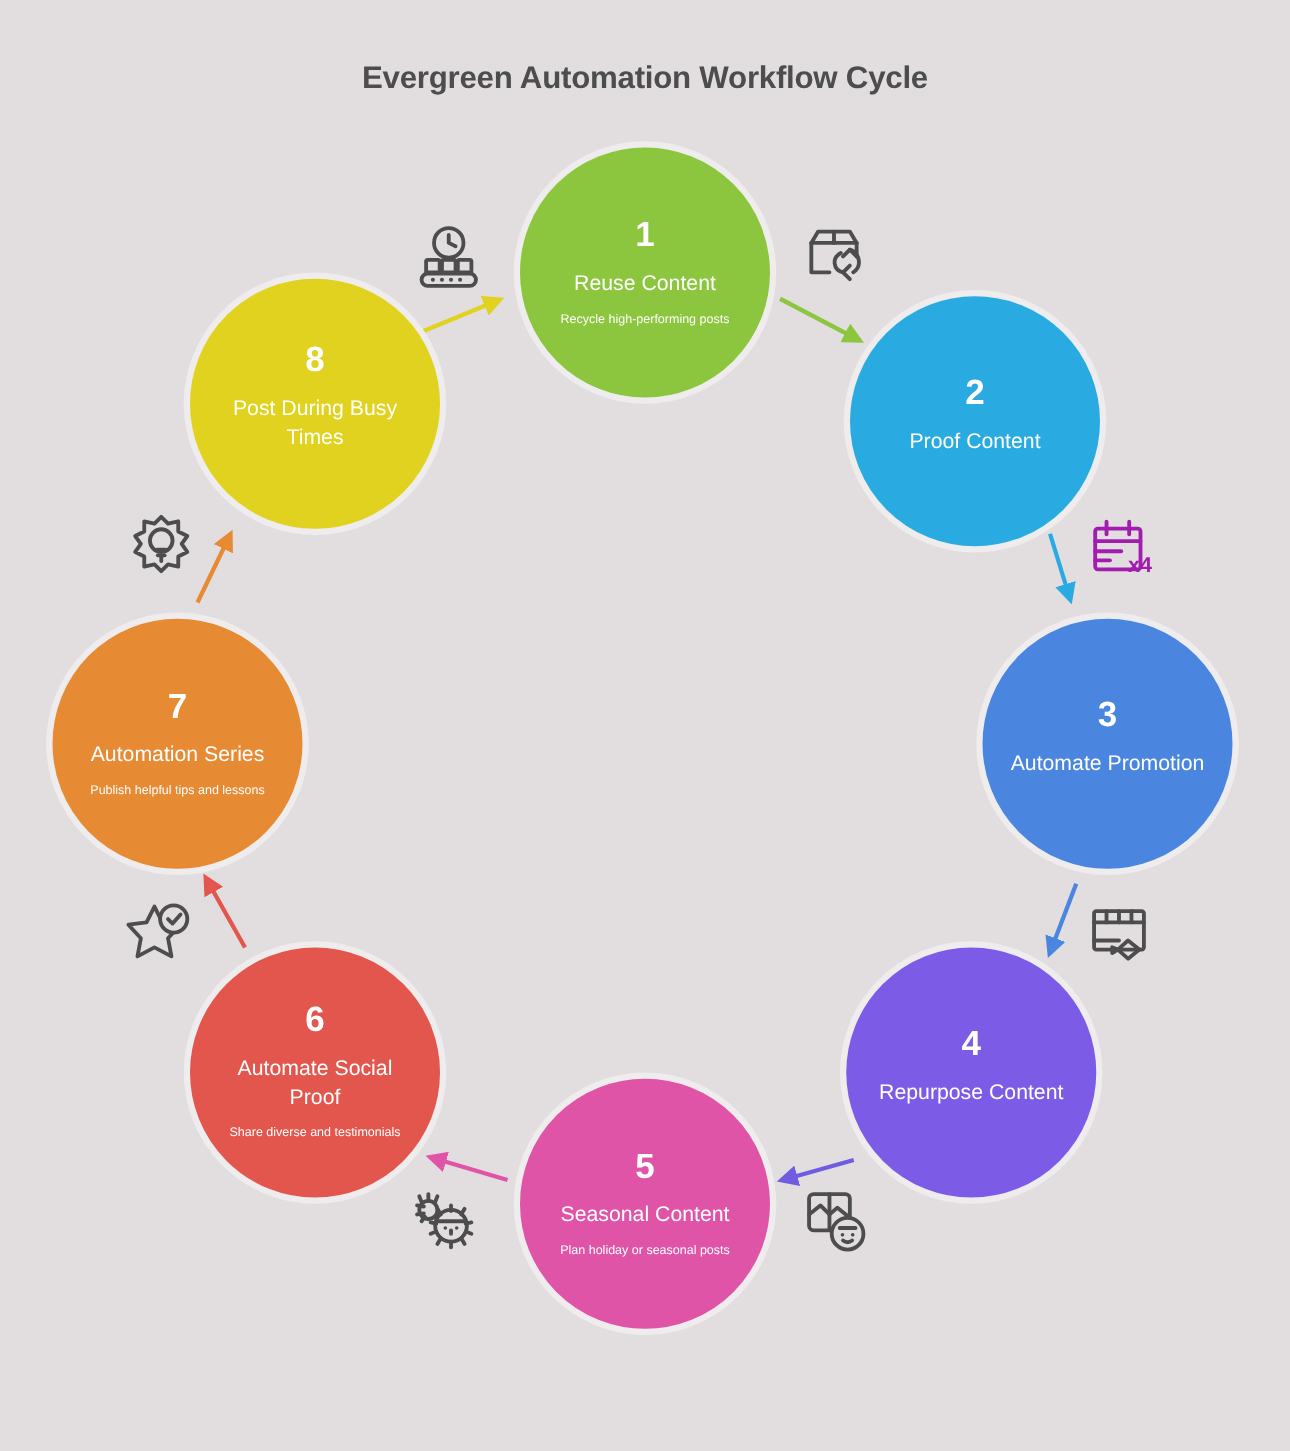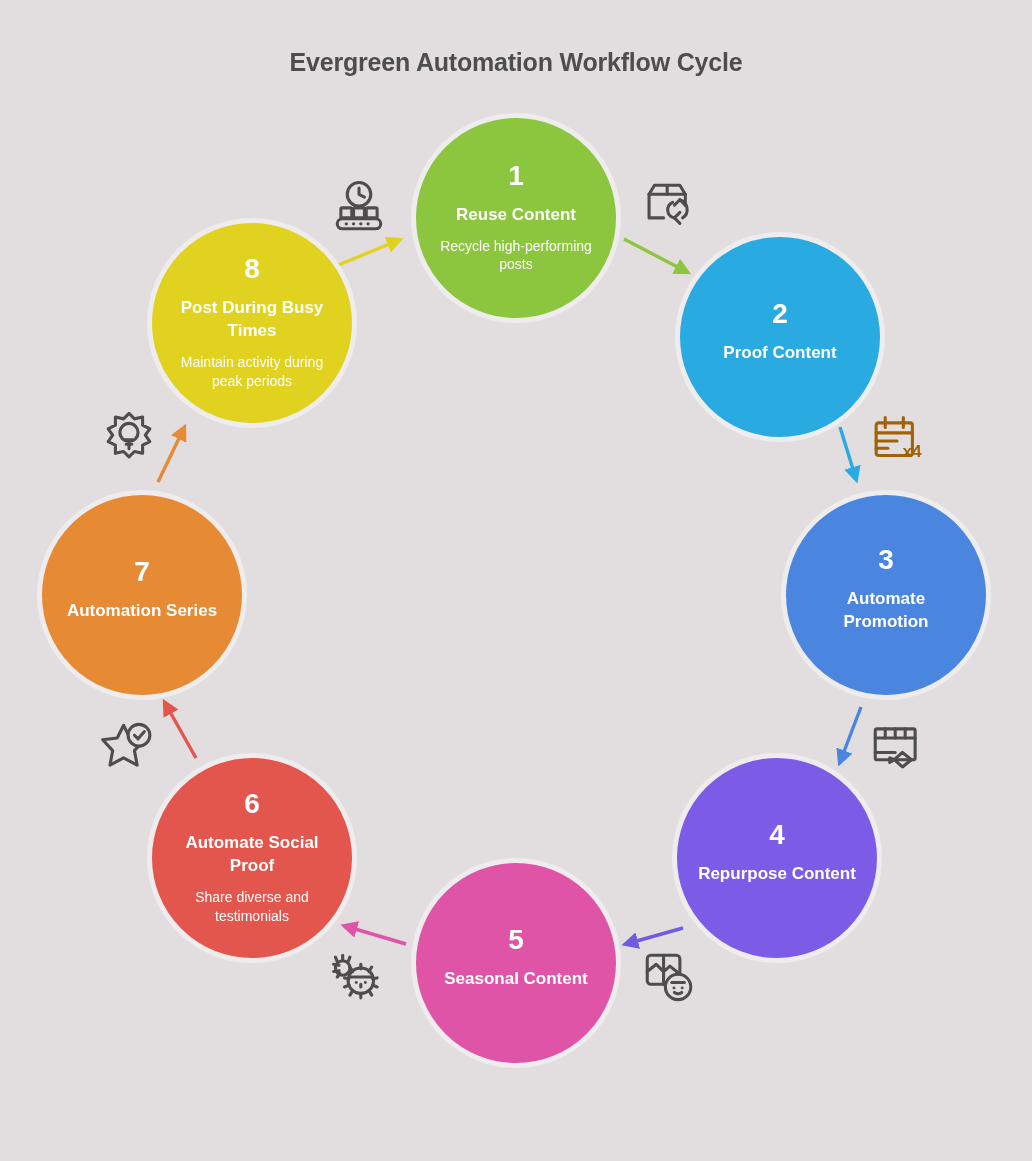--- a/index.html
+++ b/index.html
@@ -52,27 +52,27 @@
     overflow: hidden;
   }
   .node .num {
     font-size: 28px;
     font-weight: bold;
     line-height: 1;
     margin-bottom: 14px;
   }
   .node .ttl {
     font-size: 17px;
-    font-weight: bold;
+    font-weight: normal;
     line-height: 1.35;
     margin-bottom: 10px;
     padding: 0 16px;
   }
   .node .desc {
-    font-size: 14px;
+    font-size: 10px;
     line-height: 1.35;
     padding: 0 22px;
     color: #fdfdfd;
   }
   .icon {
     position: absolute;
     width: 58px;
     height: 58px;
     color: #4d4d4d;
   }
@@ -151,37 +151,38 @@
   </div>
 
   <div class="node" style="width: 210px; height: 210px; left: 672px; top: 753px; background: rgb(124, 92, 230); border-color: rgb(239, 236, 237);">
     <div class="num">4</div>
     <div class="ttl">Repurpose Content</div>
   </div>
 
   <div class="node" style="width: 210px; height: 210px; left: 411px; top: 858px; background: rgb(224, 84, 168); border-color: rgb(239, 236, 237);">
     <div class="num">5</div>
     <div class="ttl">Seasonal Content</div>
+    <div class="desc">Plan holiday or seasonal posts</div>
   </div>
 
   <div class="node" style="width: 210px; height: 210px; left: 147px; top: 753px; background: rgb(226, 86, 77); border-color: rgb(239, 236, 237);">
     <div class="num">6</div>
     <div class="ttl">Automate Social Proof</div>
     <div class="desc">Share diverse and testimonials</div>
   </div>
 
   <div class="node" style="width: 210px; height: 210px; left: 37px; top: 490px; background: rgb(230, 138, 51); border-color: rgb(239, 236, 237);">
     <div class="num">7</div>
     <div class="ttl">Automation Series</div>
+    <div class="desc">Publish helpful tips and lessons</div>
   </div>
 
   <div class="node" style="width: 210px; height: 210px; left: 147px; top: 218px; background: rgb(224, 210, 30); border-color: rgb(239, 236, 237);">
     <div class="num">8</div>
     <div class="ttl">Post During Busy Times</div>
-    <div class="desc">Maintain activity during peak periods</div>
   </div>
 
   <div class="icon" style="left: 330px; top: 178px; color: rgb(77, 77, 77);">
     <svg viewBox="0 0 64 64" fill="none" stroke="currentColor" stroke-width="3.4" stroke-linecap="round" stroke-linejoin="round">
       <circle cx="32" cy="18" r="13"></circle>
       <path d="M32 11 L32 18 L38 21"></path>
       <rect x="12" y="33" width="12" height="11" rx="1.5"></rect>
       <rect x="26" y="33" width="12" height="11" rx="1.5"></rect>
       <rect x="40" y="33" width="12" height="11" rx="1.5"></rect>
       <rect x="8" y="45" width="48" height="11" rx="5.5"></rect>
@@ -199,21 +200,21 @@
       <path d="M50 18 L50 30"></path>
       <path d="M10 18 L50 18"></path>
       <path d="M30 8 L30 18"></path>
       <path d="M38 30 L44 24 L50 30"></path>
       <path d="M44 24 C53 27 55 39 47 44"></path>
       <path d="M44 50 L38 44 L44 38"></path>
       <path d="M38 44 C29 42 28 31 36 27"></path>
     </svg>
   </div>
 
-  <div class="icon" style="left: 868px; top: 412px; color: #a16207;">
+  <div class="icon" style="left: 868px; top: 412px; color: #a21caf;">
     <svg viewBox="0 0 64 64" fill="none" stroke="currentColor" stroke-width="3.4" stroke-linecap="round" stroke-linejoin="round">
       <rect x="9" y="12" width="40" height="36" rx="2.5"></rect>
       <path d="M9 23 L49 23"></path>
       <path d="M19 6 L19 17"></path>
       <path d="M39 6 L39 17"></path>
       <path d="M9 32 L32 32"></path>
       <path d="M9 40 L22 40"></path>
       <text x="38" y="50" font-family="Liberation Sans, sans-serif" font-size="19" font-weight="bold" fill="currentColor" stroke="none">x4</text>
     </svg>
   </div>

